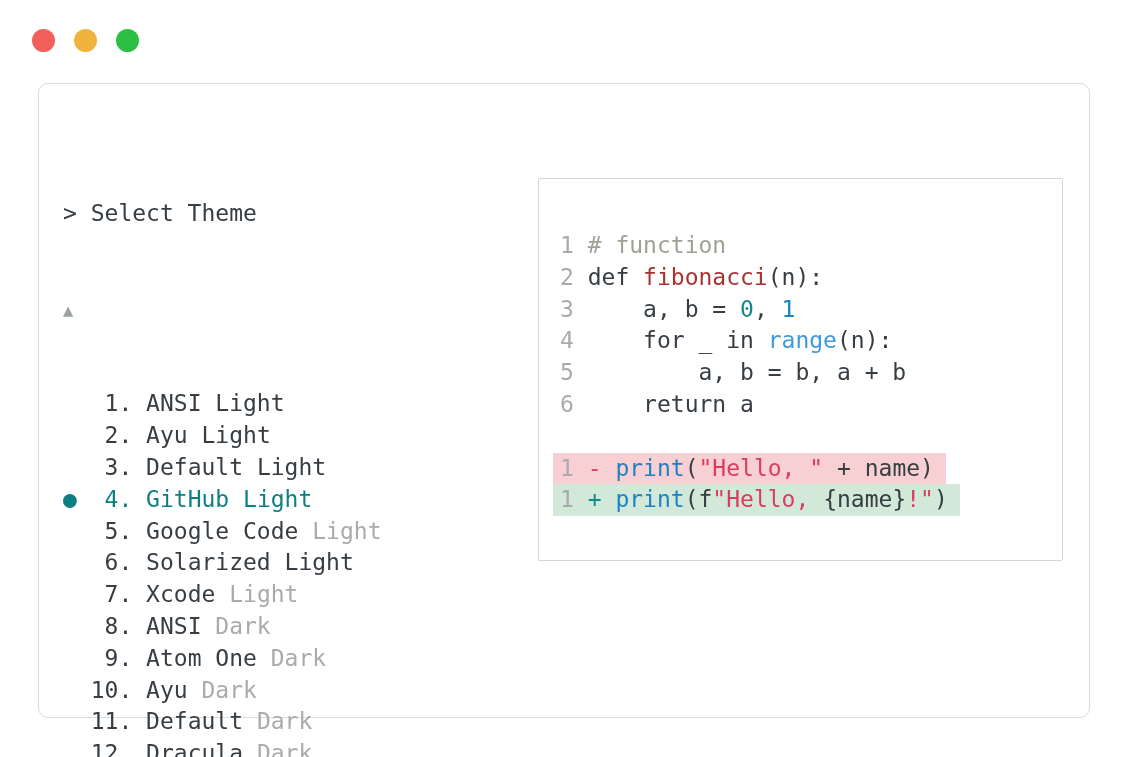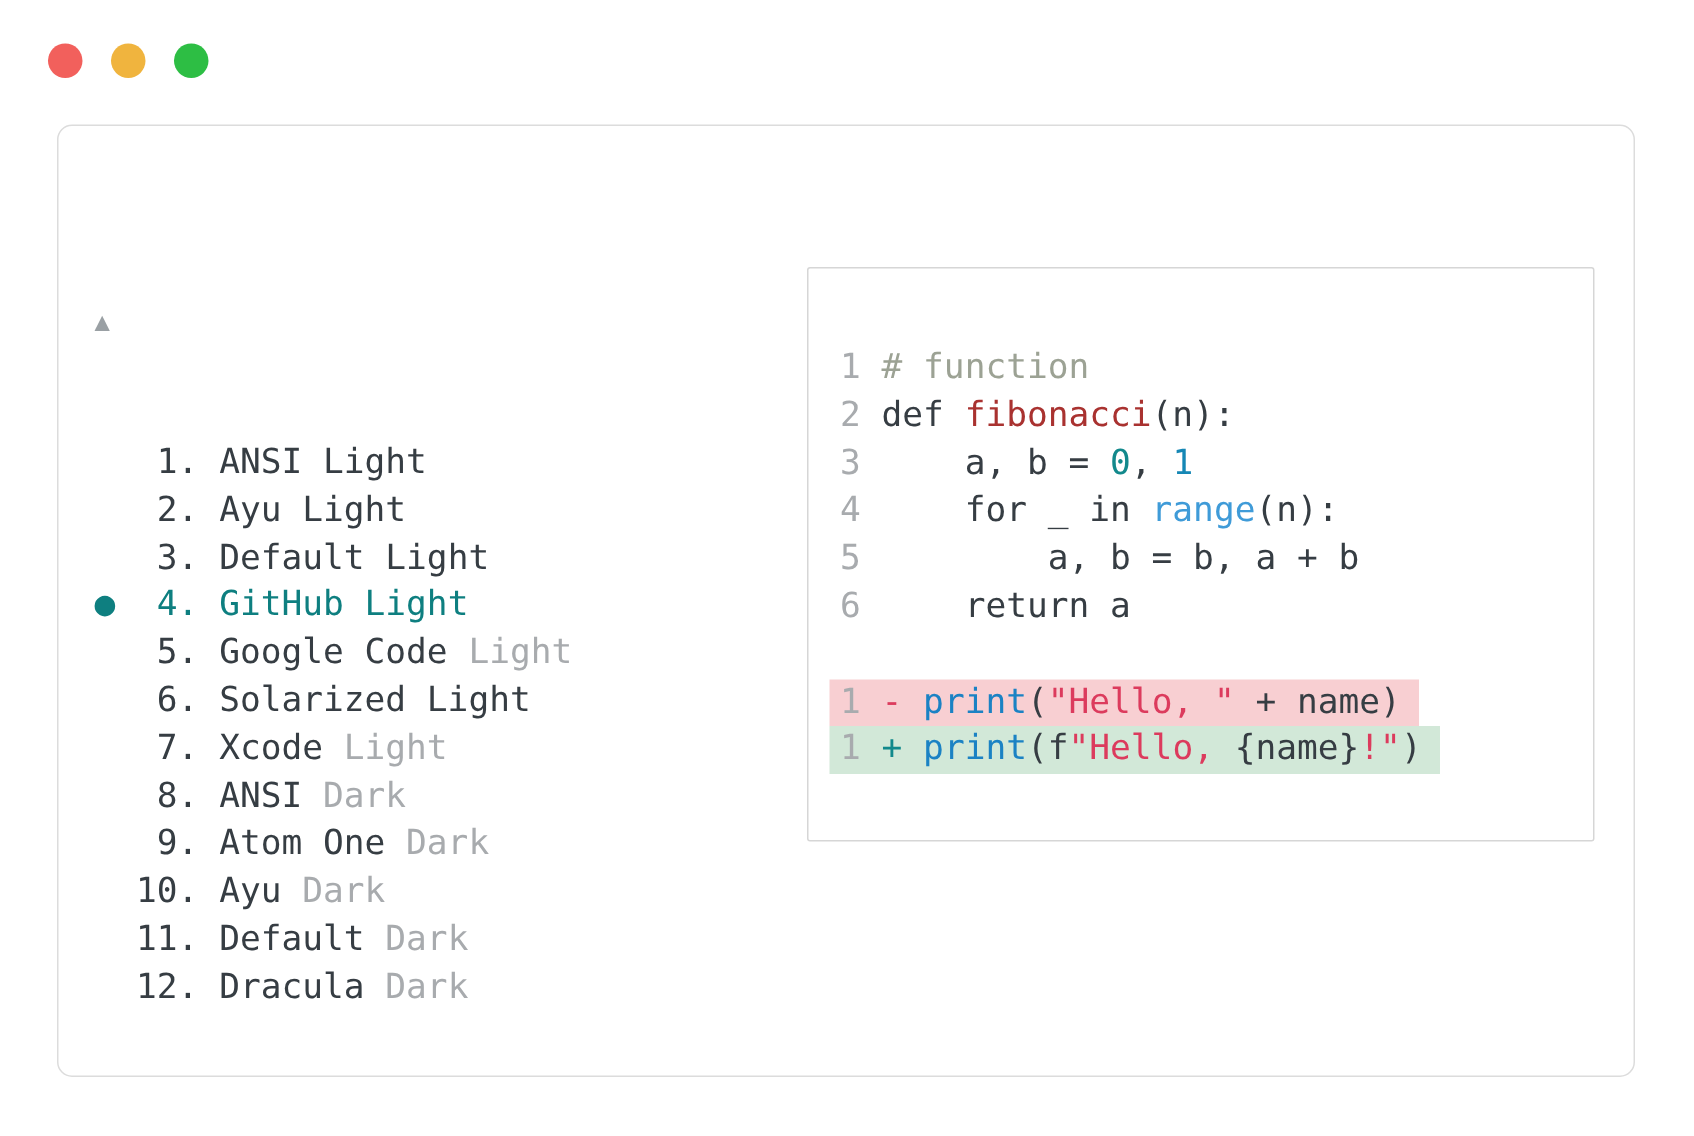--- a/index.html
+++ b/index.html
@@ -74,20 +74,21 @@
 
 <div class="dots">
     <span class="dot" style="background: rgb(242, 96, 92);"></span>
     <span class="dot" style="background: rgb(240, 180, 62);"></span>
     <span class="dot" style="background: rgb(45, 190, 68);"></span>
   </div>
 
 <div class="panel">
 
   <div class="leftcol">
+    <div class="row">&gt; Select Theme</div>
     <div class="row"><span class="arrow" style="color: rgb(154, 160, 164);">▲</span></div>
     <div><div class="row"><span>  </span><span style="color: rgb(54, 61, 67);"> 1. </span><span style="color: rgb(54, 61, 67);">ANSI</span><span style="color: rgb(54, 61, 67);"> Light</span></div><div class="row"><span>  </span><span style="color: rgb(54, 61, 67);"> 2. </span><span style="color: rgb(54, 61, 67);">Ayu</span><span style="color: rgb(54, 61, 67);"> Light</span></div><div class="row"><span>  </span><span style="color: rgb(54, 61, 67);"> 3. </span><span style="color: rgb(54, 61, 67);">Default</span><span style="color: rgb(54, 61, 67);"> Light</span></div><div class="row"><span style="color: rgb(14, 127, 128);">● </span><span style="color: rgb(14, 127, 128);"> 4. </span><span style="color: rgb(14, 127, 128);">GitHub</span><span style="color: rgb(14, 127, 128);"> Light</span></div><div class="row"><span>  </span><span style="color: rgb(54, 61, 67);"> 5. </span><span style="color: rgb(54, 61, 67);">Google Code</span><span style="color: rgb(168, 171, 174);"> Light</span></div><div class="row"><span>  </span><span style="color: rgb(54, 61, 67);"> 6. </span><span style="color: rgb(54, 61, 67);">Solarized</span><span style="color: rgb(54, 61, 67);"> Light</span></div><div class="row"><span>  </span><span style="color: rgb(54, 61, 67);"> 7. </span><span style="color: rgb(54, 61, 67);">Xcode</span><span style="color: rgb(168, 171, 174);"> Light</span></div><div class="row"><span>  </span><span style="color: rgb(54, 61, 67);"> 8. </span><span style="color: rgb(54, 61, 67);">ANSI</span><span style="color: rgb(168, 171, 174);"> Dark</span></div><div class="row"><span>  </span><span style="color: rgb(54, 61, 67);"> 9. </span><span style="color: rgb(54, 61, 67);">Atom One</span><span style="color: rgb(168, 171, 174);"> Dark</span></div><div class="row"><span>  </span><span style="color: rgb(54, 61, 67);">10. </span><span style="color: rgb(54, 61, 67);">Ayu</span><span style="color: rgb(168, 171, 174);"> Dark</span></div><div class="row"><span>  </span><span style="color: rgb(54, 61, 67);">11. </span><span style="color: rgb(54, 61, 67);">Default</span><span style="color: rgb(168, 171, 174);"> Dark</span></div><div class="row"><span>  </span><span style="color: rgb(54, 61, 67);">12. </span><span style="color: rgb(54, 61, 67);">Dracula</span><span style="color: rgb(168, 171, 174);"> Dark</span></div></div>
     
     
     
   </div>
 
   <div class="preview-title">Preview</div>
 
   <div class="preview-box">

